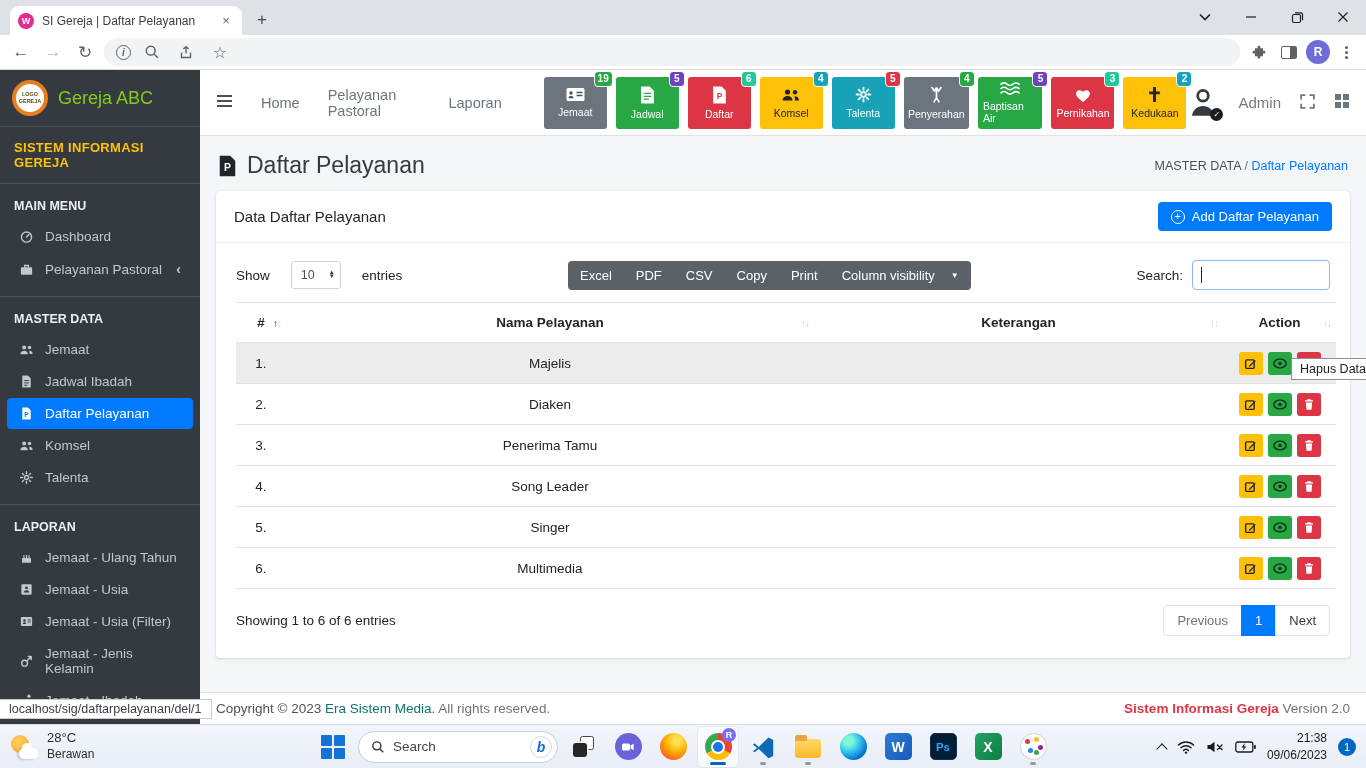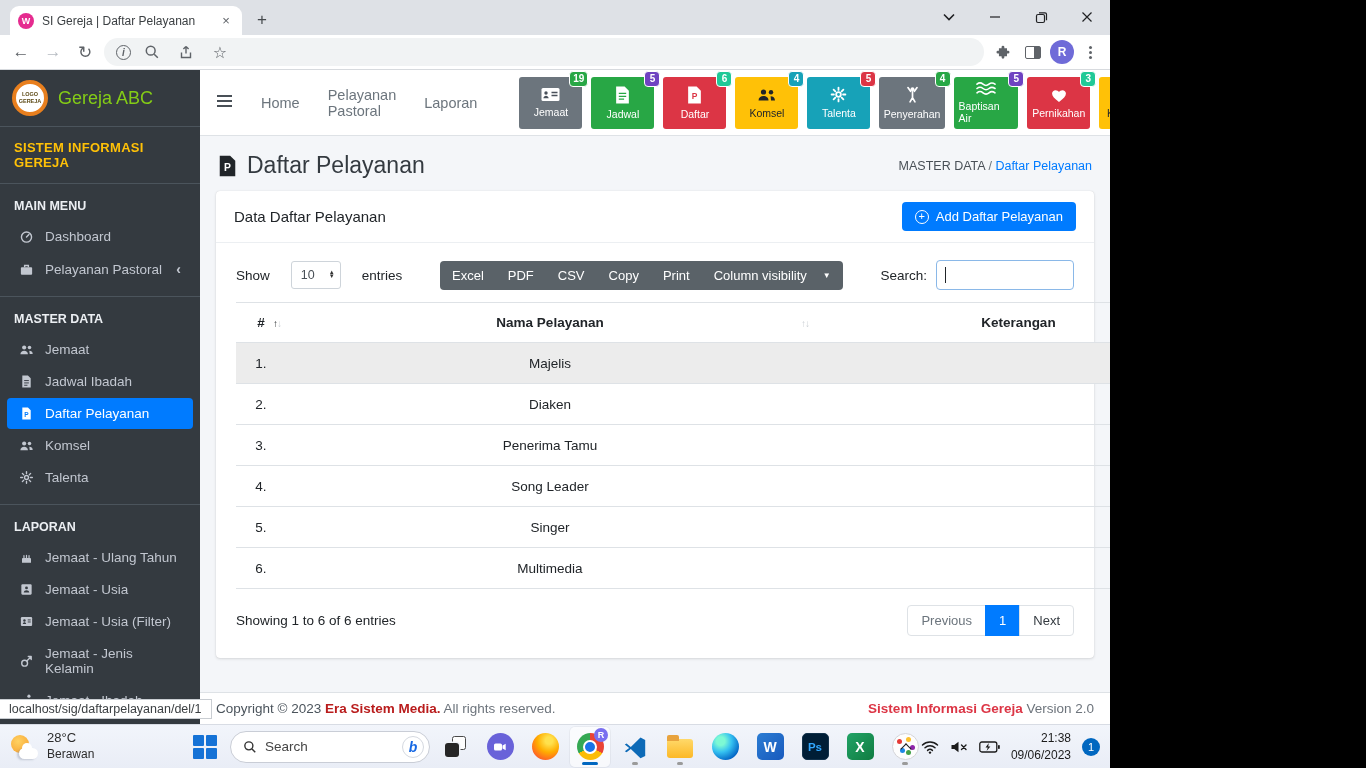--- a/index.html
+++ b/index.html
@@ -1,17 +1,17 @@
 <!DOCTYPE html>
 <html><head>
 <meta charset="utf-8">
 <style>
 *{box-sizing:border-box;margin:0;padding:0}
 body{font-family:"Liberation Sans","DejaVu Sans",sans-serif;background:#000}
-#screen{position:relative;width:1110px;height:768px;overflow:hidden;background:#f4f6f9}
+#screen{position:relative;width:1366px;height:768px;overflow:hidden;background:#f4f6f9}
 
 
 .tabstrip{height:35px;background:#dee1e6;display:flex;align-items:flex-end;padding-left:10px;position:relative}
 .tab{width:232px;height:29px;background:#fff;border-radius:9px 9px 0 0;display:flex;align-items:center;gap:8px;padding:0 8px;font-size:12px;color:#3c4043}
 .tab-title{flex:1;white-space:nowrap;overflow:hidden}
 .favicon{width:16px;height:16px;border-radius:50%;background:#e52b8f;color:#fff;font-size:9px;font-weight:bold;display:flex;align-items:center;justify-content:center;flex-shrink:0}
 .favicon::before{content:"W"}
 .tab-close{width:16px;height:16px;border-radius:50%;color:#5f6368;font-size:13px;display:flex;align-items:center;justify-content:center}
 .i-x::before{content:"×"}
 .newtab{width:28px;height:28px;margin:0 0 1px 6px;color:#45494d;font-size:17px;display:flex;align-items:center;justify-content:center}
@@ -114,21 +114,21 @@
 
 .table-foot{display:flex;justify-content:space-between;align-items:center;padding:16px 20px 22px;font-size:13.5px;color:#212529}
 .pagination{display:flex}
 .page-btn{border:1px solid #dee2e6;background:#fff;padding:7px 13px;font-size:13px;color:#6c757d;margin-left:-1px}
 .page-btn:first-child{border-radius:4px 0 0 4px;margin-left:0}
 .page-btn:last-child{border-radius:0 4px 4px 0;color:#343a40}
 .page-btn.active{background:#007bff;border-color:#007bff;color:#fff}
 
 .app-footer{background:#fff;border-top:1px solid #dee2e6;padding:8px 16px;font-size:13.5px;color:#6d747c;display:flex;justify-content:space-between;flex-shrink:0}
 .f-bold{font-weight:normal;color:#4b545c}
-.f-brand{font-weight:bold;color:#b91c1c}
+.f-brand{font-weight:normal;color:#0f766e}
 .f-app{font-weight:bold;color:#dc3545}
 
 .tooltip{position:absolute;left:1291px;top:358px;background:#fff;border:1px solid #8f8f8f;padding:3px 8px;font-size:12.5px;color:#202124;z-index:40;white-space:nowrap}
 .statusbar{position:absolute;left:0;top:699px;height:20px;background:#fff;border:1px solid #c9cdd2;border-left:none;display:flex;align-items:center;padding:0 9px;font-size:12.5px;color:#3c4043;z-index:50;white-space:nowrap}
 
 
 .taskbar{position:absolute;bottom:0;left:0;right:0;height:44px;background:linear-gradient(#f2f5fb,#e9edf6);border-top:1px solid #d8dce4;display:flex;align-items:center;justify-content:center;gap:5px}
 .tb-item{width:40px;height:40px;border-radius:5px;display:flex;align-items:center;justify-content:center;position:relative;flex-shrink:0}
 .tb-item.open-app{background:rgba(255,255,255,.65);box-shadow:0 0 0 1px rgba(0,0,0,.04)}
 .run-dot{position:absolute;bottom:2px;left:50%;transform:translateX(-50%);width:6px;height:3px;border-radius:2px;background:#9a9a9a}

